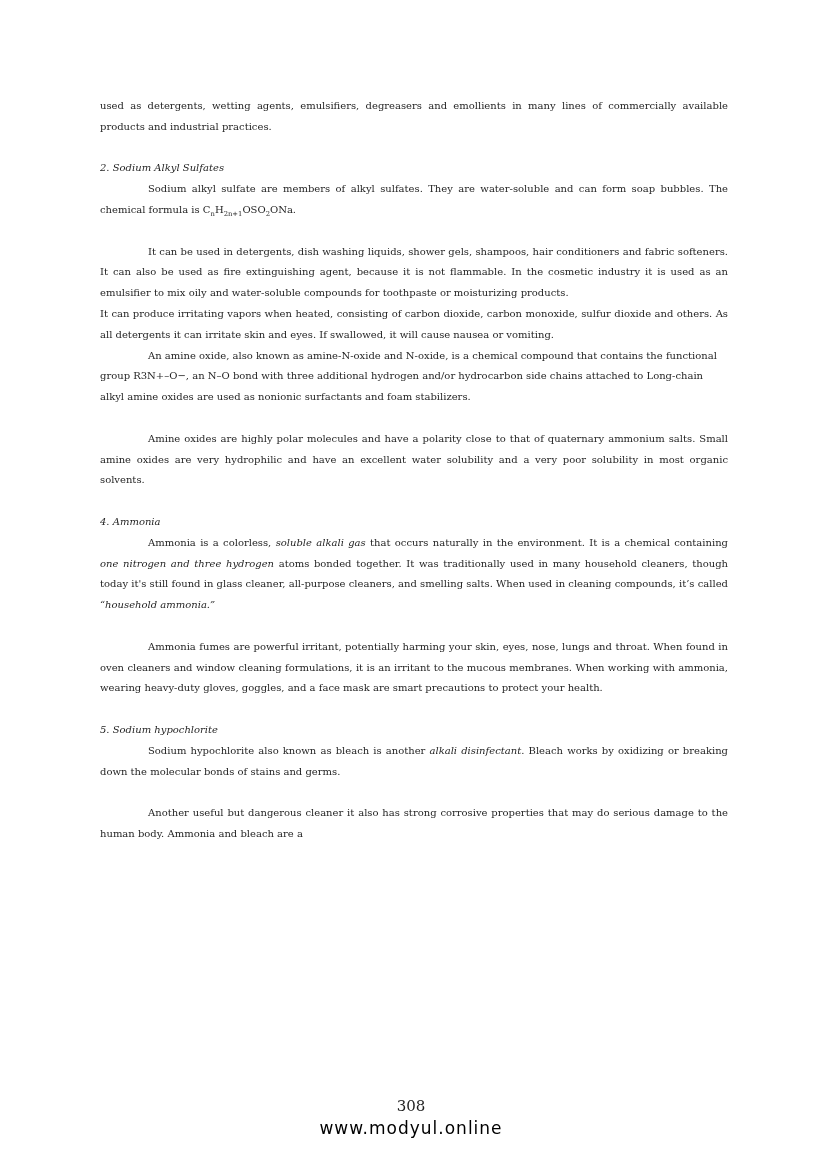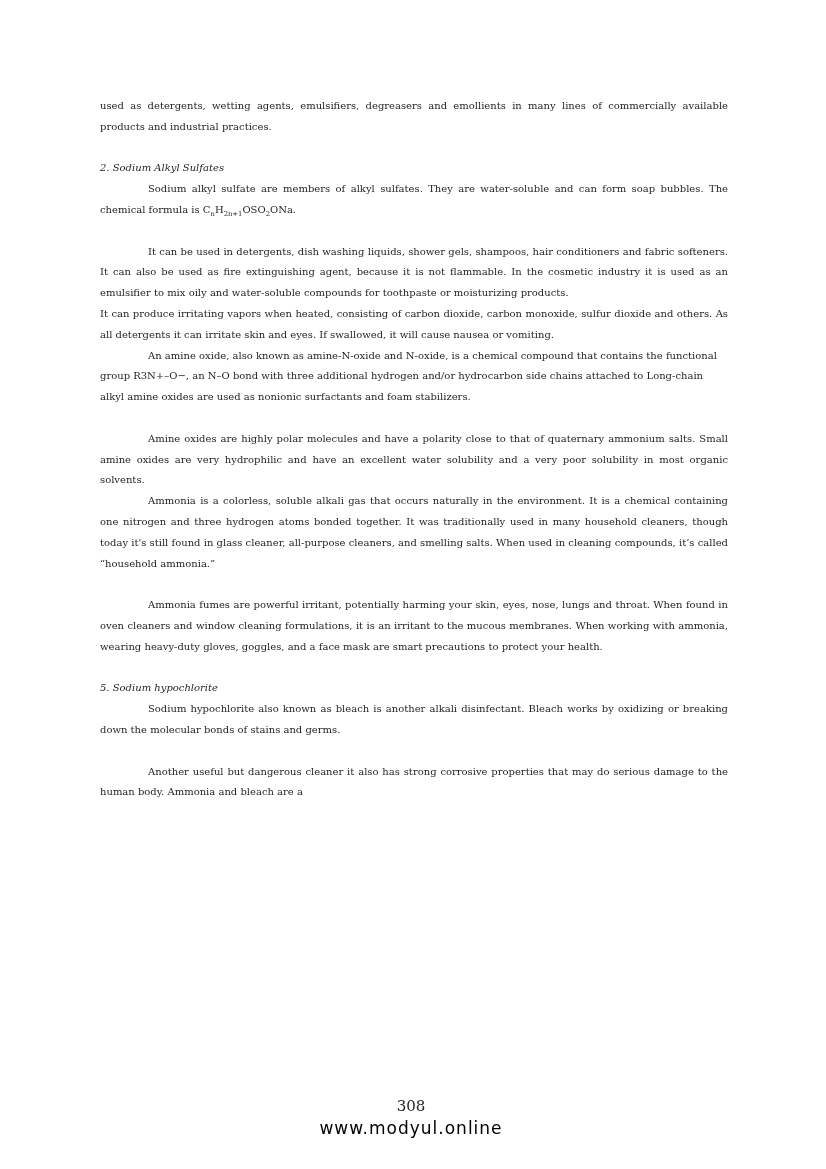--- a/index.html
+++ b/index.html
@@ -35,20 +35,21 @@
   .block.indent {
     text-indent: 48px;
   }
   .block.gap {
     margin-top: 20.8px !important;
   }
   .block.align-left {
     text-align: left;
   }
   .italic {
+    font-style: italic;
   }
   sub {
     font-size: 68%;
     line-height: 0;
   }
   .footer {
     position: absolute;
     left: 0;
     width: 822px;
     text-align: center;
@@ -73,20 +74,21 @@
 
 <div class="page">
   <div class="document-body">
       <p class="block paragraph"><span>used as detergents, wetting agents, emulsifiers, degreasers and emollients in many lines of commercially available products and industrial practices.</span></p>
       <p class="block heading gap align-left"><span>2. Sodium Alkyl Sulfates</span></p>
       <p class="block paragraph indent"><span>Sodium alkyl sulfate are members of alkyl sulfates. They are water-soluble and can form soap bubbles. The chemical formula is C</span><sub>n</sub><span>H</span><sub>2n+1</sub><span>OSO</span><sub>2</sub><span>ONa.</span></p>
       <p class="block paragraph indent gap"><span>It can be used in detergents, dish washing liquids, shower gels, shampoos, hair conditioners and fabric softeners. It can also be used as fire extinguishing agent, because it is not flammable. In the cosmetic industry it is used as an emulsifier to mix oily and water-soluble compounds for toothpaste or moisturizing products.</span></p>
       <p class="block paragraph"><span>It can produce irritating vapors when heated, consisting of carbon dioxide, carbon monoxide, sulfur dioxide and others. As all detergents it can irritate skin and eyes. If swallowed, it will cause nausea or vomiting.</span></p>
       <p class="block paragraph indent align-left"><span>An amine oxide, also known as amine-N-oxide and N-oxide, is a chemical compound that contains the functional group R3N+–O−, an N–O bond with three additional hydrogen and/or hydrocarbon side chains attached to Long-chain alkyl amine oxides are used as nonionic surfactants and foam stabilizers.</span></p>
       <p class="block paragraph indent gap"><span>Amine oxides are highly polar molecules and have a polarity close to that of quaternary ammonium salts. Small amine oxides are very hydrophilic and have an excellent water solubility and a very poor solubility in most organic solvents.</span></p>
+      <p class="block heading gap align-left"><span>4. Ammonia</span></p>
       <p class="block paragraph indent"><span>Ammonia is a colorless, </span><span class="italic">soluble alkali gas</span><span> that occurs naturally in the environment. It is a chemical containing </span><span class="italic">one nitrogen and three hydrogen</span><span> atoms bonded together. It was traditionally used in many household cleaners, though today it's still found in glass cleaner, all-purpose cleaners, and smelling salts. When used in cleaning compounds, it’s called </span><span class="italic">“household ammonia.”</span></p>
       <p class="block paragraph indent gap"><span>Ammonia fumes are powerful irritant, potentially harming your skin, eyes, nose, lungs and throat. When found in oven cleaners and window cleaning formulations, it is an irritant to the mucous membranes. When working with ammonia, wearing heavy-duty gloves, goggles, and a face mask are smart precautions to protect your health.</span></p>
       <p class="block heading gap align-left"><span>5. Sodium hypochlorite</span></p>
       <p class="block paragraph indent"><span>Sodium hypochlorite also known as bleach is another </span><span class="italic">alkali disinfectant.</span><span> Bleach works by oxidizing or breaking down the molecular bonds of stains and germs.</span></p>
       <p class="block paragraph indent gap"><span>Another useful but dangerous cleaner it also has strong corrosive properties that may do serious damage to the human body. Ammonia and bleach are a</span></p>
     </div>
 
   <div class="footer page-number">308</div>
 
   <div class="footer watermark">www.modyul.online</div>

